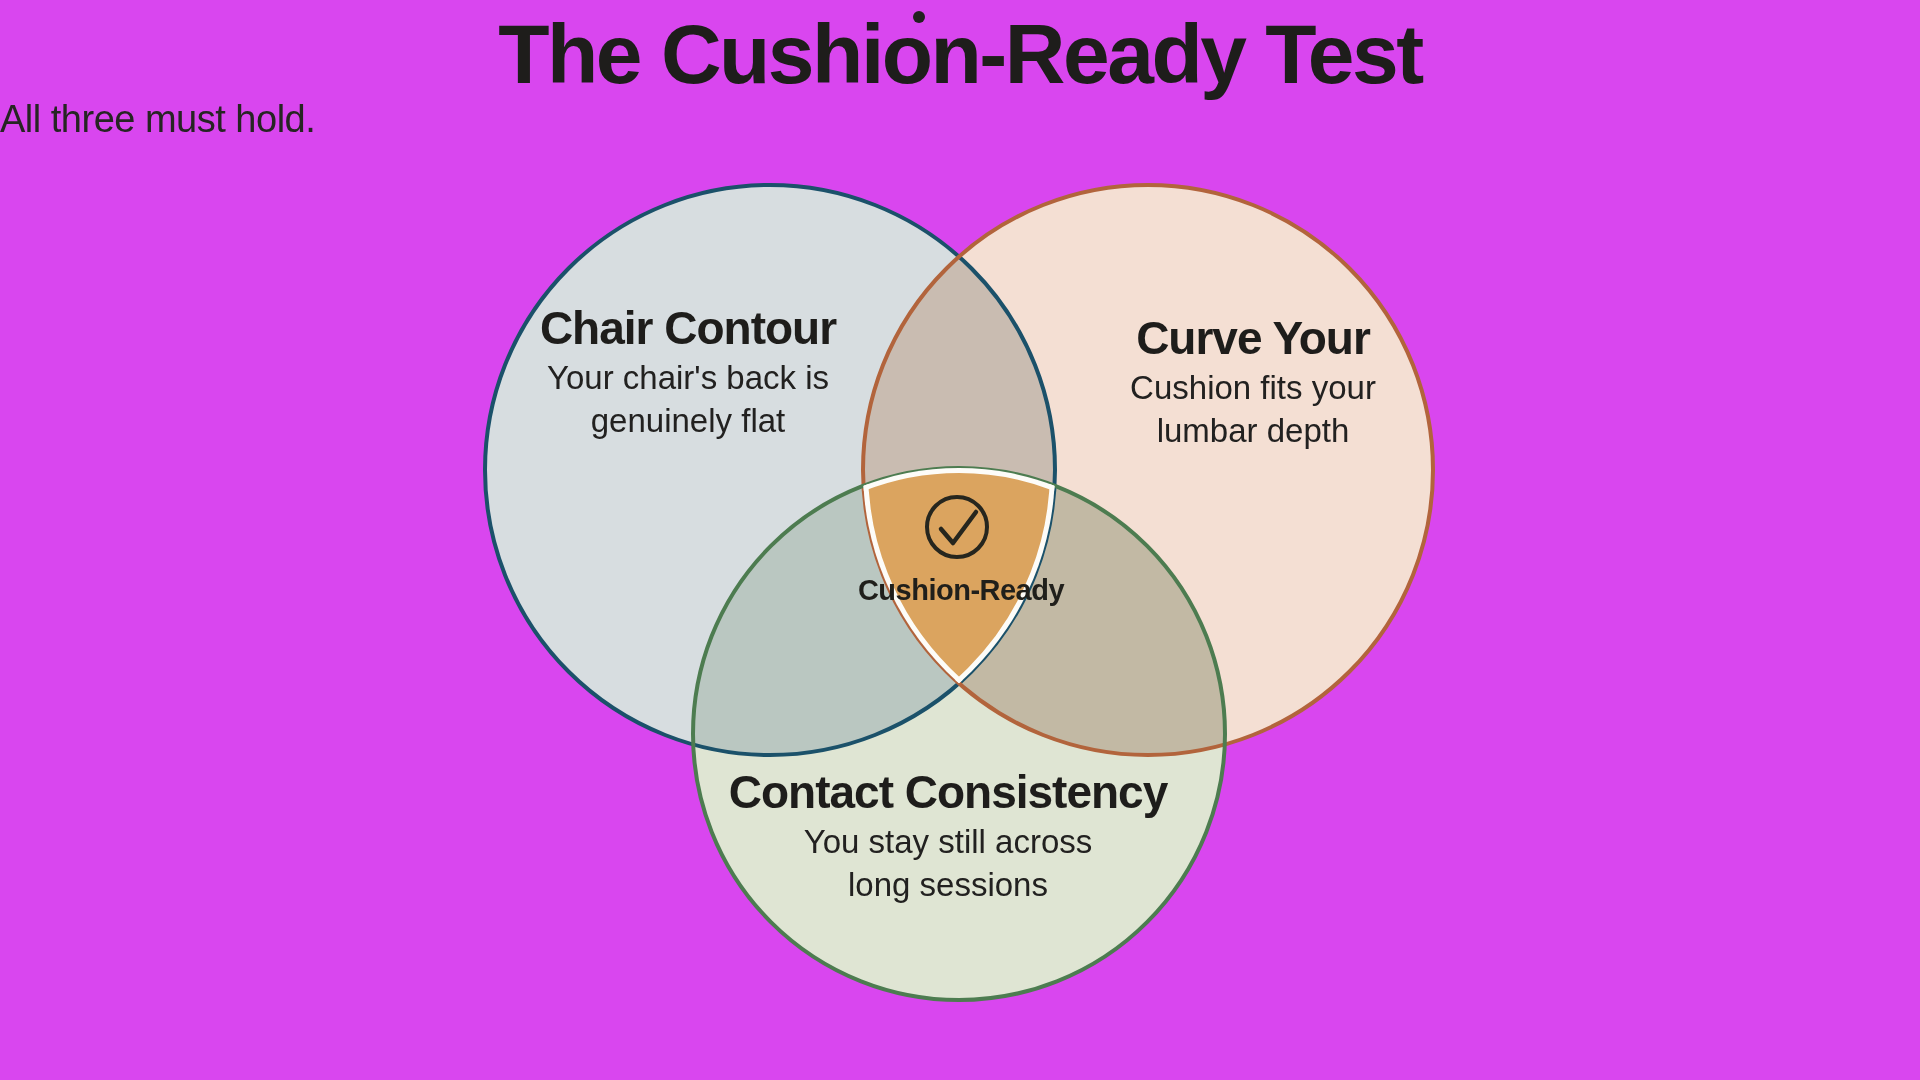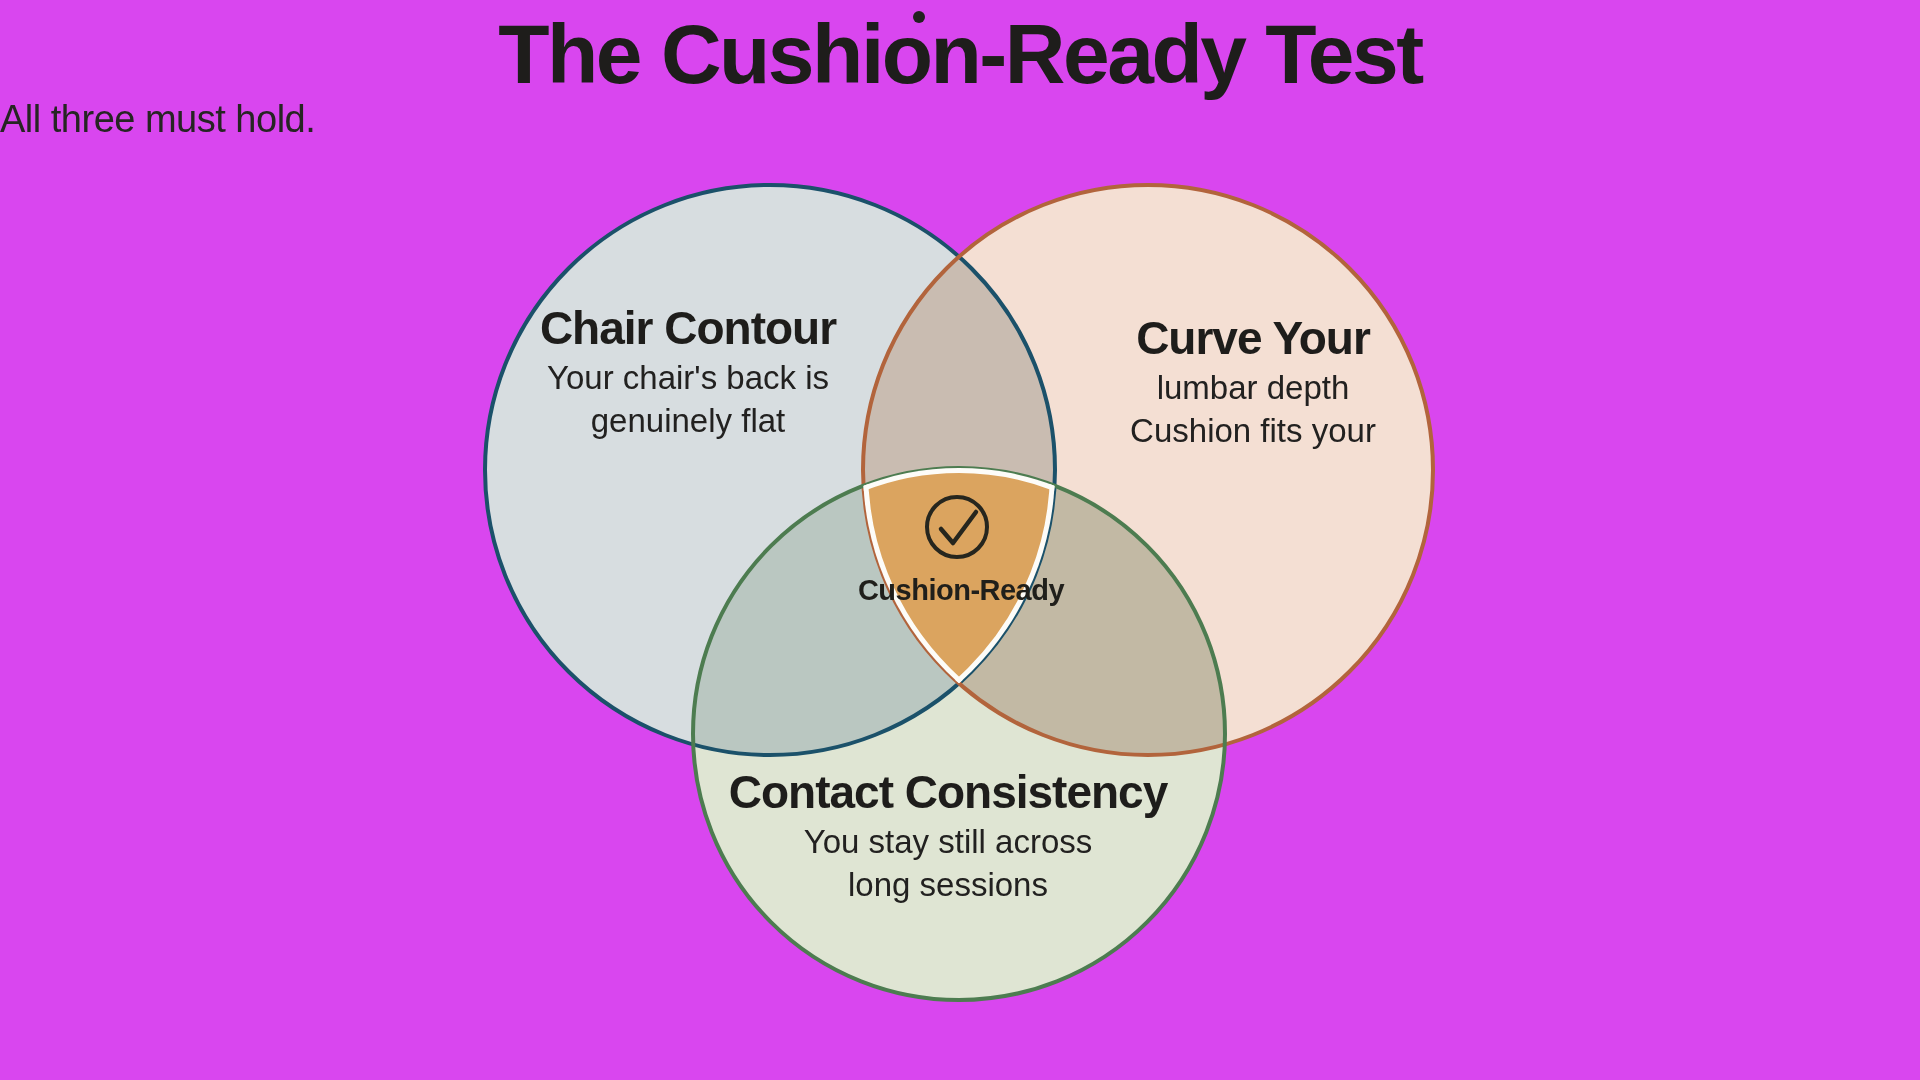--- a/index.html
+++ b/index.html
@@ -155,22 +155,22 @@
     <div class="c-title">Chair Contour</div>
     <div class="c-desc">
       <span>Your chair's back is</span>
       <span>genuinely flat</span>
     </div>
   </div>
 
   <div class="circle-label label-curve">
     <div class="c-title">Curve Your</div>
     <div class="c-desc">
+      <span>Cushion fits your</span>
       <span>lumbar depth</span>
-      <span>Cushion fits your</span>
     </div>
   </div>
 
   <div class="circle-label label-contact">
     <div class="c-title">Contact Consistency</div>
     <div class="c-desc">
       <span>You stay still across</span>
       <span>long sessions</span>
     </div>
   </div>

